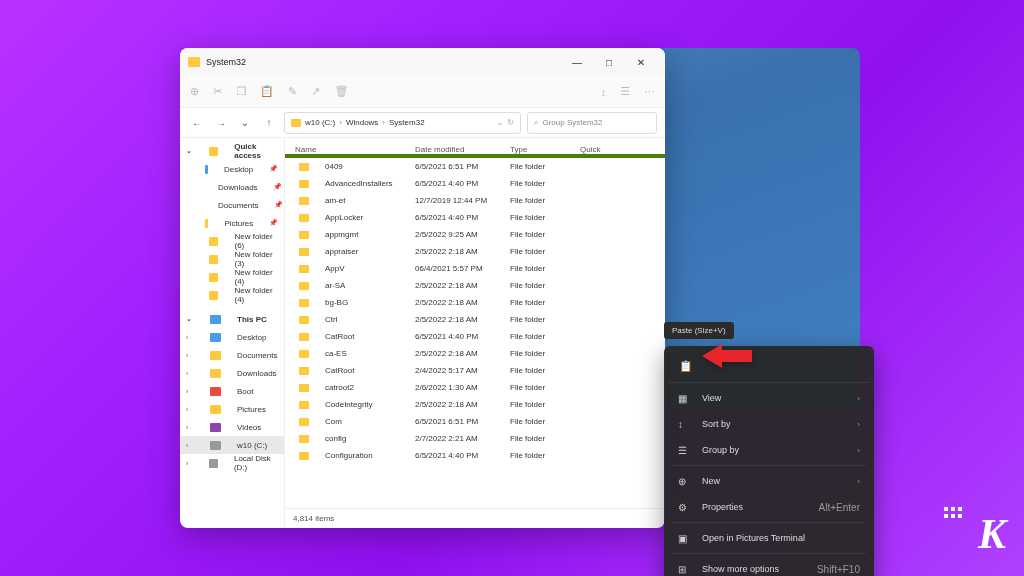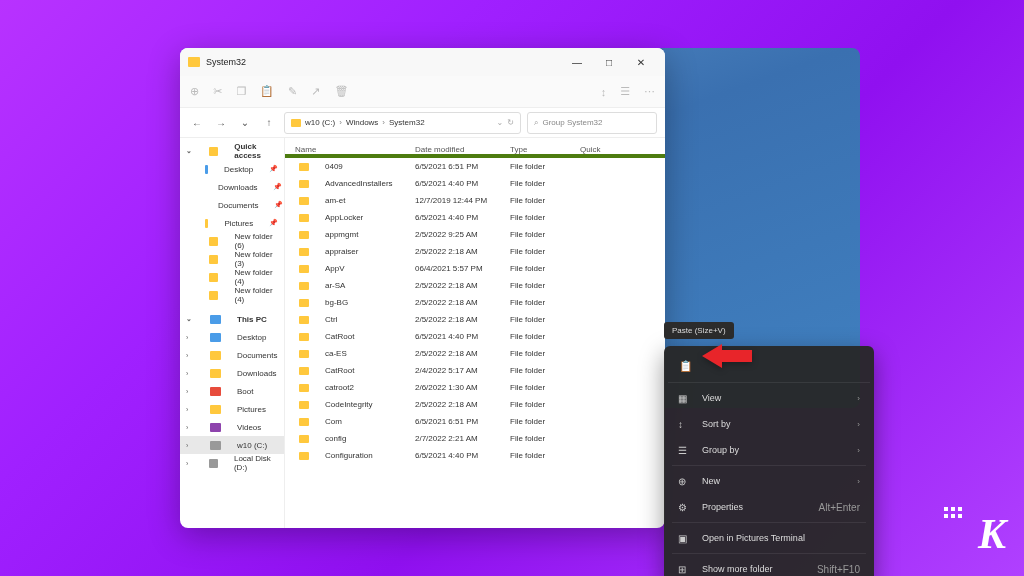--- a/index.html
+++ b/index.html
@@ -365,20 +365,23 @@
             <div class="row">
               <div class="c1">
                 <span class="fic"></span>
                 <span>Configuration</span>
               </div>
               <div class="c2">6/5/2021 4:40 PM</div>
               <div class="c3">File folder</div>
               <div class="c4"></div>
             </div>
           </div>
+        <div class="status">
+          <span>4,814 items</span>
+        </div>
       </div>
     </div>
   </div>
 
   <div class="tooltip">Paste (Size+V)</div>
 
   <div class="ctx">
     <div class="ctx-iconrow">
       <div class="ctx-icon">📋</div>
     </div>
@@ -409,21 +412,21 @@
         <span class="sc">Alt+Enter</span>
       </div>
     <div class="ctx-sep"></div>
     <div class="ctx-item">
         <span class="mic">▣</span>
         <span class="lbl">Open in Pictures Terminal</span>
       </div>
     <div class="ctx-sep"></div>
     <div class="ctx-item">
         <span class="mic">⊞</span>
-        <span class="lbl">Show more folder</span>
+        <span class="lbl">Show more options</span>
         <span class="sc">Shift+F10</span>
       </div>
   </div>
 
   <div class="arrow">
     <svg width="50" height="28" viewBox="0 0 50 28">
         <polygon points="0,14 20,2 20,8 50,8 50,20 20,20 20,26" fill="#e8252a"></polygon>
       </svg>
   </div>
 </div>

